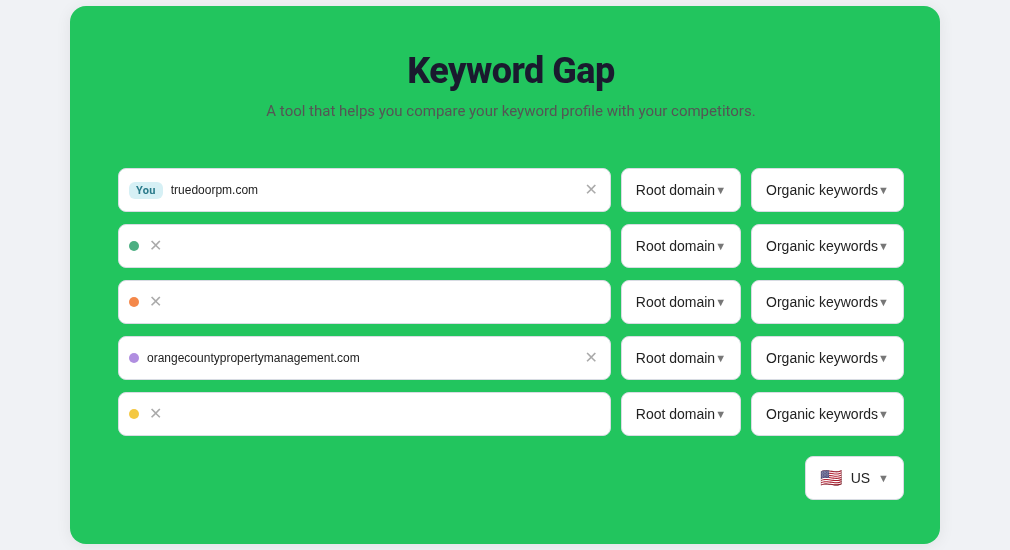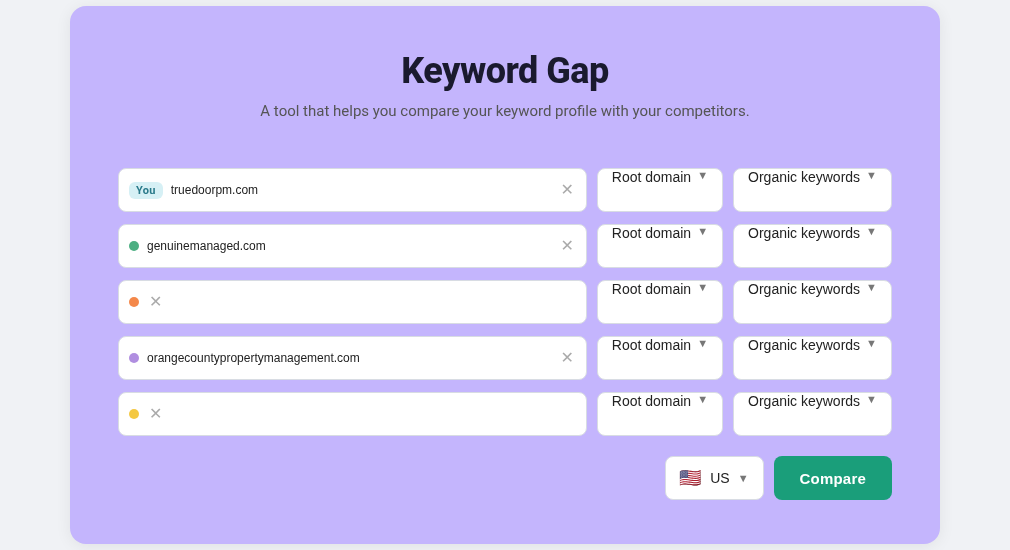--- a/index.html
+++ b/index.html
@@ -5,23 +5,23 @@
     * { box-sizing: border-box; margin: 0; padding: 0; }
     body {
       background: #f0f2f5;
       display: flex;
       align-items: center;
       justify-content: center;
       min-height: 100vh;
       font-family: -apple-system, BlinkMacSystemFont, 'Segoe UI', Roboto, sans-serif;
     }
     .card {
-      background: #c4b5fd;
+      background: #22c55e;
       border-radius: 16px;
-      padding: 44px 48px 44px 48px;
+      padding: 44px 36px 44px 48px;
       width: 870px;
       box-shadow: 0 2px 16px rgba(0,0,0,0.07);
     }
     .title {
       text-align: center;
       font-size: 36px;
       font-weight: 800;
       color: #1a1a2e;
       margin-bottom: 10px;
       letter-spacing: -0.5px;
@@ -79,22 +79,21 @@
       cursor: pointer;
       color: #aaa;
       font-size: 16px;
       padding: 0 2px;
       display: flex;
       align-items: center;
       line-height: 1;
     }
     .dropdown-btn {
       display: flex;
-      align-items: flex-start;
-      gap: 6px;
+      align-items: center;
       border: 1.5px solid #d8dce3;
       border-radius: 8px;
       background: #fff;
       padding: 0 14px;
       height: 44px;
       font-size: 14px;
       color: #222;
       cursor: pointer;
       white-space: nowrap;
     }
@@ -157,21 +156,20 @@
           <span class="chevron">▼</span>
         </button>
         <button class="dropdown-btn">
           <span>Organic keywords</span>
           <span class="chevron">▼</span>
         </button>
       </div>
       <div class="row">
         <div class="domain-input-wrap">
           <span class="dot" style="background: rgb(76, 175, 130);"></span>
-          <input class="domain-text" type="text" value="genuinemanaged.com" style="">
           <button class="clear-btn">✕</button>
         </div>
         <button class="dropdown-btn">
           <span>Root domain</span>
           <span class="chevron">▼</span>
         </button>
         <button class="dropdown-btn">
           <span>Organic keywords</span>
           <span class="chevron">▼</span>
         </button>
@@ -220,15 +218,14 @@
         </button>
       </div>
     </div>
 
   <div class="bottom-row">
     <button class="country-btn">
       <span class="flag">🇺🇸</span>
       <span>US</span>
       <span class="chevron">▼</span>
     </button>
-    <button class="compare-btn">Compare</button>
   </div>
 </div>
 
 </body></html>

